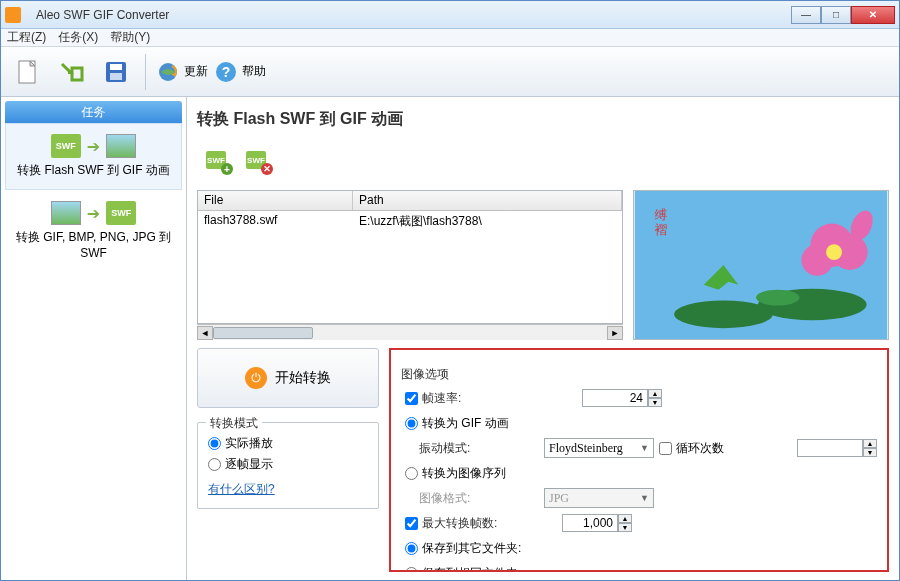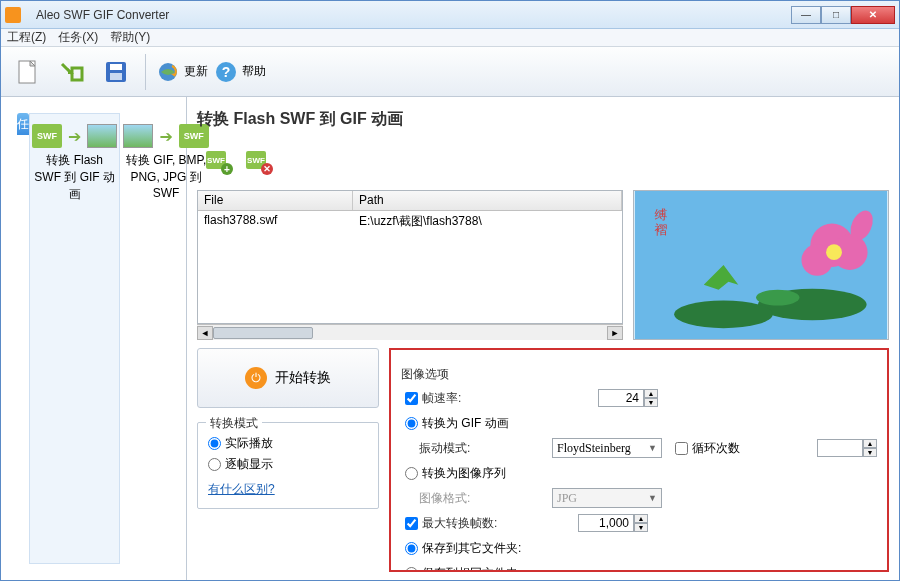--- a/index.html
+++ b/index.html
@@ -11,21 +11,21 @@
 .winbtns { display: flex; gap: 0; }
 .winbtn { width: 30px; height: 18px; border: 1px solid #7a9ac0; background: linear-gradient(#f0f6fc,#d0e2f2); display: flex; align-items: center; justify-content: center; font-size: 10px; color: #333; }
 .winbtn.close { background: linear-gradient(#f08080,#d43c3c); border-color: #b02020; width: 44px; color: #fff; font-weight: bold; }
 .menubar { height: 18px; background: #f4f7fb; border-bottom: 1px solid #d0d8e0; display: flex; align-items: center; padding: 0 6px; gap: 12px; }
 .menubar span { color: #333; cursor: default; }
 .toolbar { height: 50px; background: linear-gradient(#fdfefe,#e8eef5); border-bottom: 1px solid #c0cad6; display: flex; align-items: center; padding: 0 8px; gap: 6px; }
 .tbtn { width: 38px; height: 38px; display: flex; align-items: center; justify-content: center; border: 1px solid transparent; border-radius: 3px; }
 .tsep { width: 1px; height: 36px; background: #c0cad6; margin: 0 4px; }
 .tlabel { display: flex; align-items: center; gap: 4px; }
 .body { flex: 1; display: flex; overflow: hidden; }
-.sidebar { width: 186px; border-right: 1px solid #c0cad6; background: #fff; display: flex; flex-direction: row; padding: 16px; }
+.sidebar { width: 186px; border-right: 1px solid #c0cad6; background: #fff; display: flex; flex-direction: column; padding: 4px; }
 .sidehead { height: 22px; background: linear-gradient(#6fb8f0,#3a8de0); color: #fff; text-align: center; line-height: 22px; border-radius: 3px 3px 0 0; font-size: 12px; }
 .task { text-align: center; padding: 10px 2px; border: 1px solid transparent; }
 .task.active { background: #eef5fc; border: 1px solid #cfe0f2; }
 .task .ticonrow { display: flex; justify-content: center; align-items: center; gap: 6px; margin-bottom: 4px; }
 .swfchip { width: 30px; height: 24px; background: #8bc34a; border-radius: 2px; color: #fff; font-size: 9px; font-weight: bold; display: flex; align-items: center; justify-content: center; }
 .imgchip { width: 30px; height: 24px; background: linear-gradient(#a0d8f0,#70b860); border: 1px solid #999; }
 .arrow { color: #7cb342; font-size: 16px; }
 .main { flex: 1; padding: 8px 10px; display: flex; flex-direction: column; overflow: hidden; }
 .mainhead { font-size: 16px; font-weight: bold; color: #333; margin: 4px 0 10px; }
 .addbar { display: flex; gap: 8px; margin-bottom: 6px; padding: 6px; }
@@ -47,27 +47,27 @@
 .lowrow { display: flex; gap: 10px; margin-top: 8px; flex: 1; overflow: hidden; }
 .leftopts { width: 182px; display: flex; flex-direction: column; gap: 8px; }
 .startbtn { height: 60px; border: 1px solid #c0cad6; background: linear-gradient(#fdfdfd,#eaeef4); display: flex; align-items: center; justify-content: center; gap: 8px; font-size: 14px; border-radius: 3px; }
 .starticon { width: 22px; height: 22px; border-radius: 50%; background: #f7931e; display: flex; align-items: center; justify-content: center; color: #fff; font-size: 12px; }
 .groupbox { border: 1px solid #c0cad6; border-radius: 2px; padding: 8px 10px 10px; position: relative; margin-top: 6px; }
 .groupbox .gtitle { position: absolute; top: -8px; left: 8px; background: #fff; padding: 0 4px; color: #333; }
 .radiolabel { display: flex; align-items: center; gap: 4px; margin: 4px 0; }
 .link { color: #1a5fb4; text-decoration: underline; cursor: pointer; margin-top: 4px; display: inline-block; }
 .optpanel { flex: 1; border: 2px solid #d03030; padding: 16px 10px; overflow: hidden; }
 .opttitle { color: #333; margin-bottom: 4px; }
-.optrow { display: flex; align-items: center; gap: 13px; margin: 5px 0 5px 18px; min-height: 20px; }
+.optrow { display: flex; align-items: center; gap: 5px; margin: 5px 0 5px 18px; min-height: 20px; }
 .optrow.l0 { margin-left: 4px; }
 .optrow label { display: flex; align-items: center; gap: 4px; }
 .optrow .lbl { width: 120px; color: #333; }
 .optrow .lbl.dis { color: #999; }
 .spinner { display: inline-flex; align-items: center; }
-.spinner input { width: 46px; height: 18px; text-align: right; padding-right: 4px; border: 1px solid #a0a8b0; font-size: 12px; }
+.spinner input { width: 66px; height: 18px; text-align: right; padding-right: 4px; border: 1px solid #a0a8b0; font-size: 12px; }
 .spinner .spbtns { display: flex; flex-direction: column; }
 .spinner .spbtns div { width: 14px; height: 9px; border: 1px solid #a0a8b0; background: #f0f0f0; font-size: 7px; text-align: center; line-height: 7px; }
 select, .fakeselect { height: 20px; border: 1px solid #a0a8b0; background: #fff; font-size: 12px; padding: 0 4px; font-family: Liberation Serif, serif; }
 .fakeselect { display: inline-flex; align-items: center; justify-content: space-between; width: 110px; }
 .fakeselect.dis { color: #999; background: #f4f4f4; }
 .fakeselect .dd { font-size: 9px; color: #666; }
 input[type=radio], input[type=checkbox] { margin: 0; }
 </style>
 </head>
 <body>

